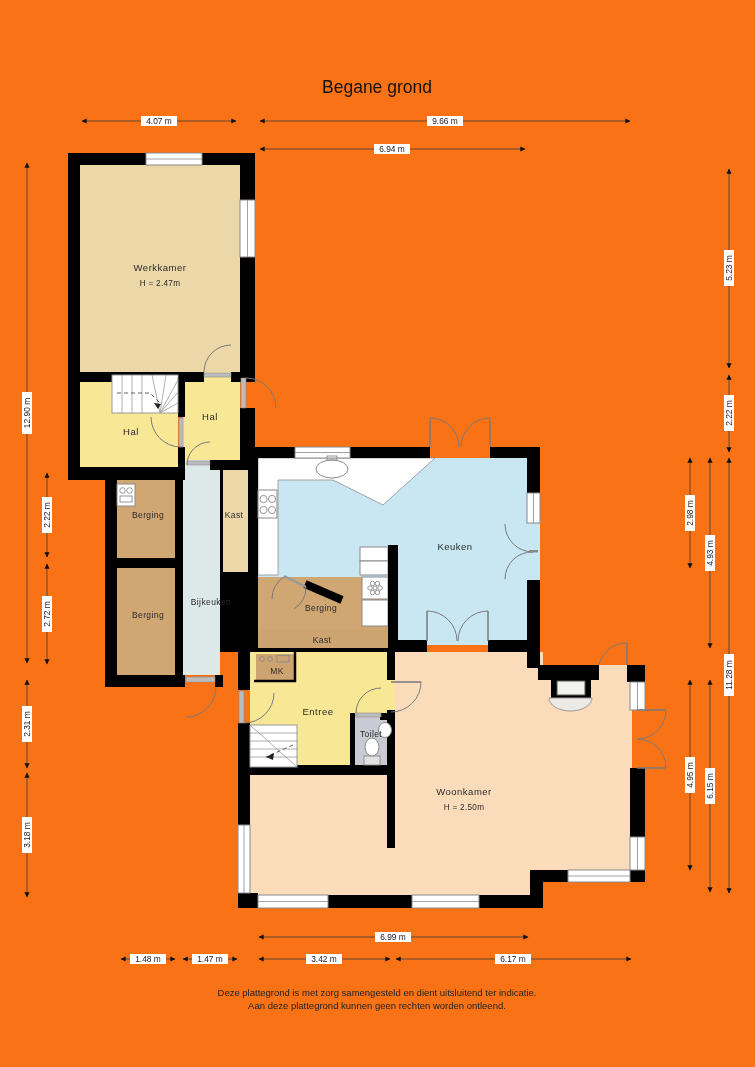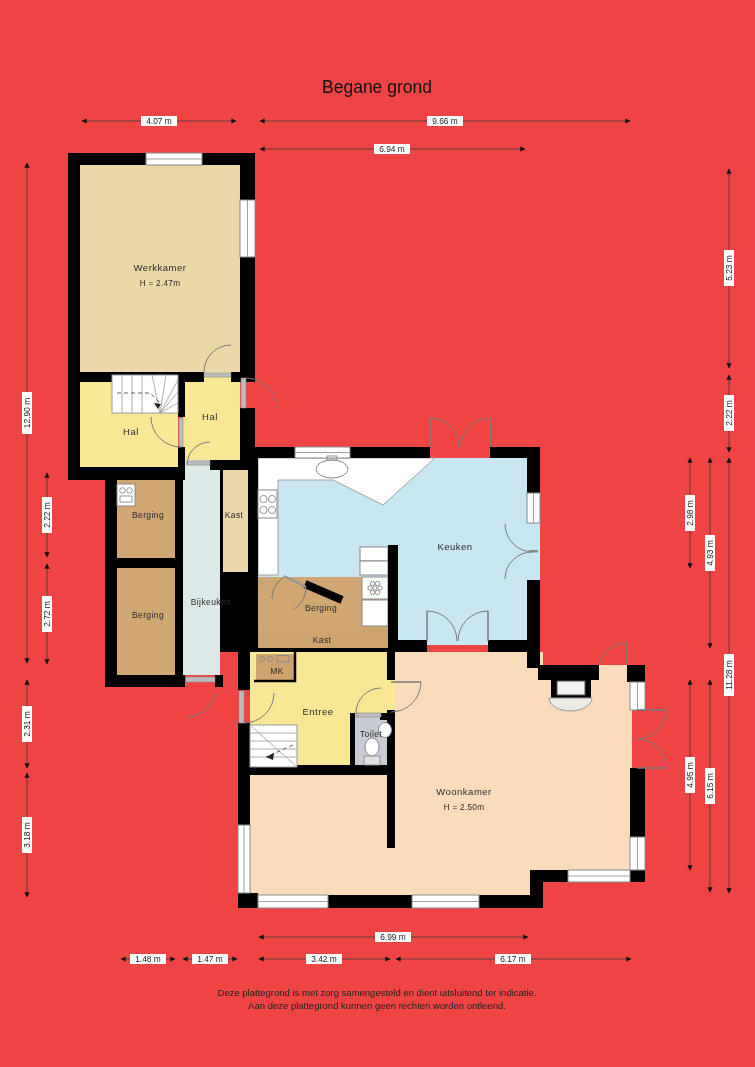--- a/index.html
+++ b/index.html
@@ -1,16 +1,16 @@
 <!DOCTYPE html>
 <html><head>
 <meta charset="utf-8">
 <style>
   html,body{margin:0;padding:0;background:#ffffff;}
-  .page{width:755px;height:1067px;position:relative;background:#ef4444;font-family:"Liberation Sans",sans-serif;}
+  .page{width:755px;height:1067px;position:relative;background:#f97316;font-family:"Liberation Sans",sans-serif;}
   svg{display:block;}
   .wall{fill:#000;}
   .win{fill:#fff;stroke:#8a8a8a;stroke-width:1;}
   .winline{stroke:#8a8a8a;stroke-width:.8;}
   .arc{fill:none;stroke:#7a7a7a;stroke-width:1;}
   .leafbar{fill:#bcbcbc;stroke:#8a8a8a;stroke-width:.6;}
   .leafline{stroke:#7a7a7a;stroke-width:1.5;fill:none;}
   .fix{fill:#fff;stroke:#8a8a8a;stroke-width:1;}
   .fixthin{fill:none;stroke:#8a8a8a;stroke-width:.9;}
   .stair{fill:#fff;stroke:#9a9a9a;stroke-width:1;}

